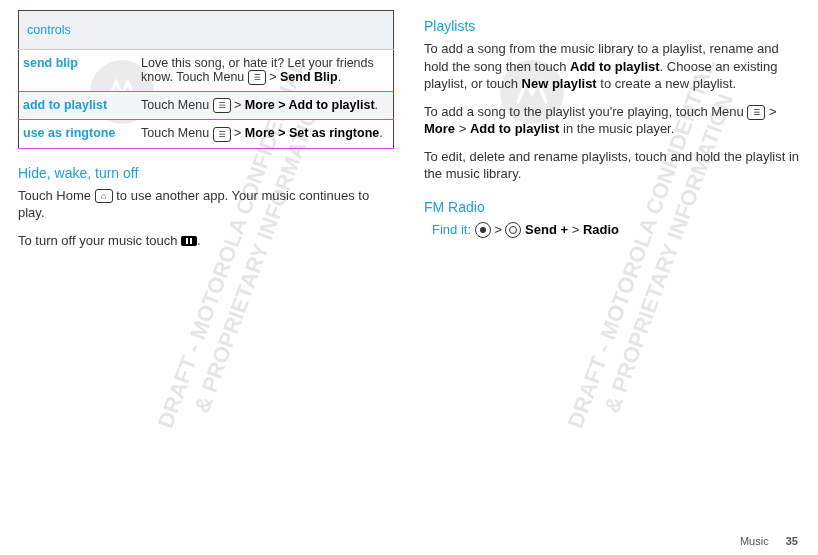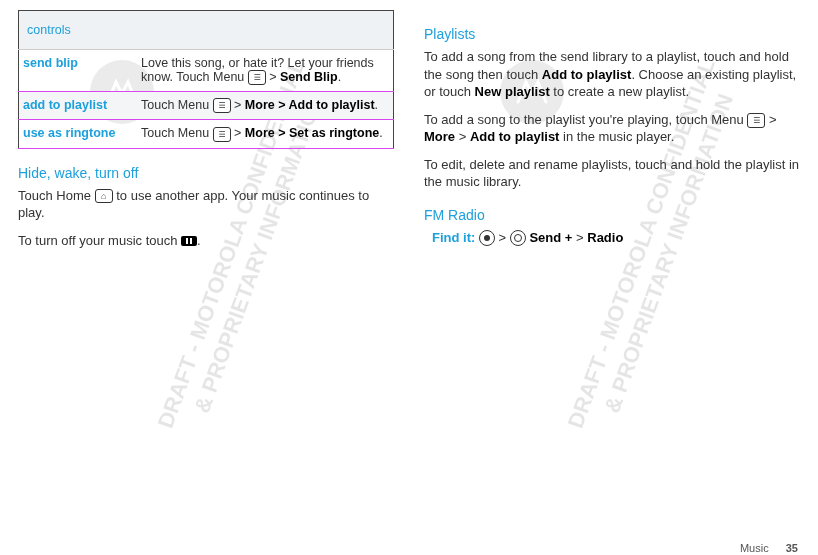--- a/index.html
+++ b/index.html
@@ -109,24 +109,24 @@
     display:inline-block;width:16px;height:10px;background:#000;border-radius:2px;vertical-align:middle;position:relative;
   }
   .icon-pause::before,.icon-pause::after{content:"";position:absolute;top:2px;width:2px;height:6px;background:#fff;}
   .icon-pause::before{left:5px;}
   .icon-pause::after{left:9px;}
   .icon-circle{
     display:inline-block;width:14px;height:14px;border:1px solid #333;border-radius:50%;vertical-align:middle;position:relative;
   }
   .icon-circle.dot::after{content:"";position:absolute;left:4px;top:4px;width:6px;height:6px;background:#333;border-radius:50%;}
   .icon-circle.ring::after{content:"";position:absolute;left:3px;top:3px;width:6px;height:6px;border:1px solid #333;border-radius:50%;}
-  .findit { color:#1ea0dc; font-weight:bold;padding-left:8px;}
+  .findit { color:#1ea0dc; font-weight:normal;padding-left:8px;}
   .footer {
     position:absolute;
-    bottom:1px;
+    bottom:8px;
     right:20px;
     font-size:11px;
     color:#555;
   }
   .footer .pg { font-weight:bold; margin-left:14px;}
   strong.k { font-weight:bold; color:#000;}
 </style>
 </head>
 <body>
 
@@ -176,23 +176,23 @@
     <h4 class="section">Hide, wake, turn off</h4>
     <p>
       <span>Touch Home </span><span class="icon-box icon-home"></span><span> to use another app. Your music continues to play.</span>
     </p>
     <p>
       <span>To turn off your music touch </span><span class="icon-pause"></span><span>.</span>
     </p>
   </div>
 
   <div class="col">
-    <h4 class="section" style="margin-top:16px">Playlists</h4>
-    <p>
-      <span>To add a song from the send library to a playlist, touch and hold the song then touch </span><strong class="k">Add to playlist</strong><span>. Choose an existing playlist, or touch </span><strong class="k">New playlist</strong><span> to create a new playlist.</span>
+    <h4 class="section" style="margin-top:8px">Playlists</h4>
+    <p>
+      <span>To add a song from the music library to a playlist, rename and hold the song then touch </span><strong class="k">Add to playlist</strong><span>. Choose an existing playlist, or touch </span><strong class="k">New playlist</strong><span> to create a new playlist.</span>
     </p>
     <p>
       <span>To add a song to the playlist you're playing, touch Menu </span><span class="icon-box icon-menu"></span><span> &gt; </span><strong class="k">More</strong><span> &gt; </span><strong class="k">Add to playlist</strong><span> in the music player.</span>
     </p>
     <p>To edit, delete and rename playlists, touch and hold the playlist in the music library.</p>
 
     <h4 class="section">FM Radio</h4>
     <p>
       <span class="findit">Find it:</span>
       <span class="icon-circle dot"></span>

